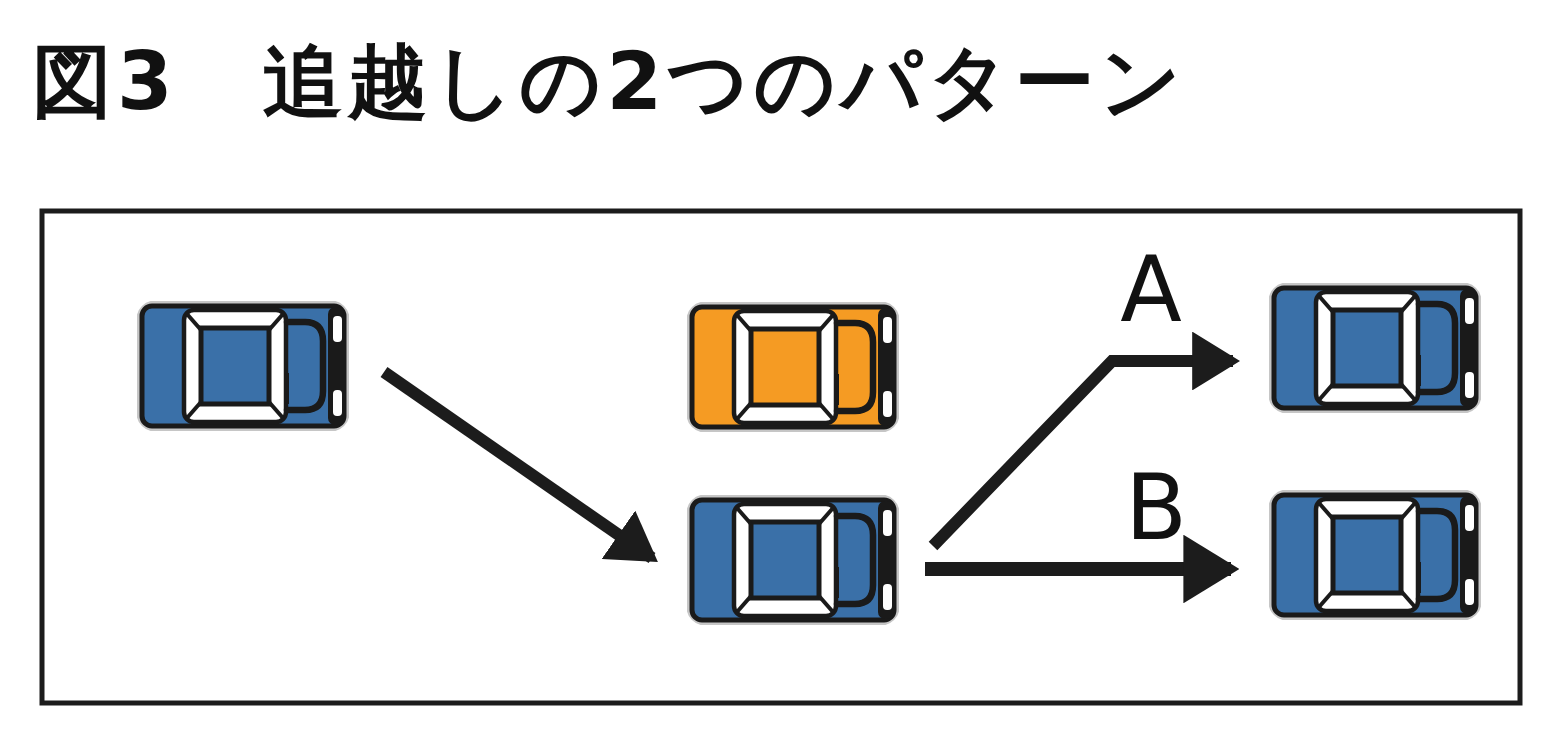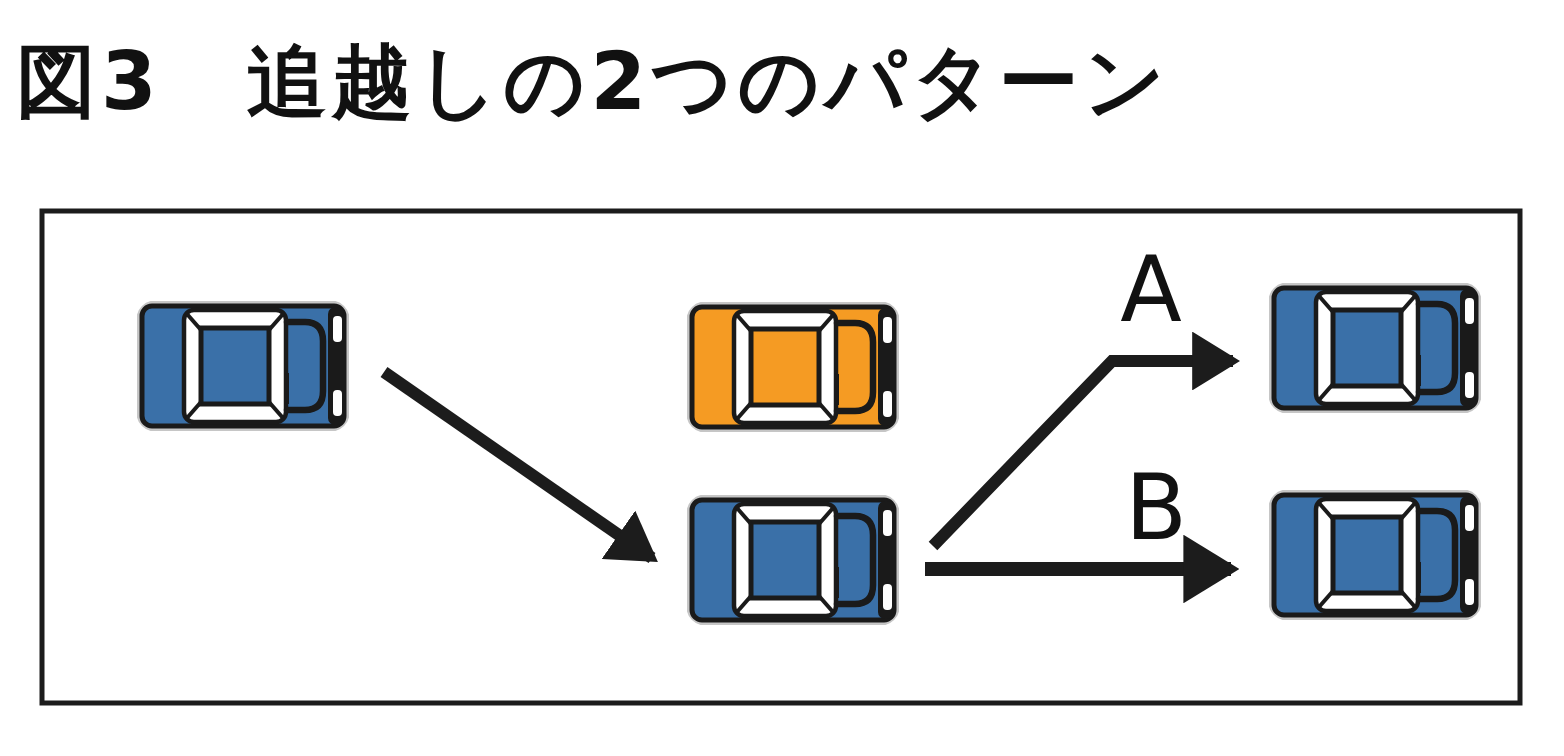--- a/index.html
+++ b/index.html
@@ -10,21 +10,21 @@
   }
   .page {
     position: relative;
     width: 1564px;
     height: 756px;
     background: #ffffff;
     overflow: hidden;
   }
   .figure-title {
     position: absolute;
-    left: 16px;
+    left: 32px;
     top: 38px;
     font-size: 80px;
     font-weight: bold;
     color: #111111;
     letter-spacing: 5px;
     line-height: 1.1;
     white-space: nowrap;
     text-align: right;
   }
   .diagram-svg {

